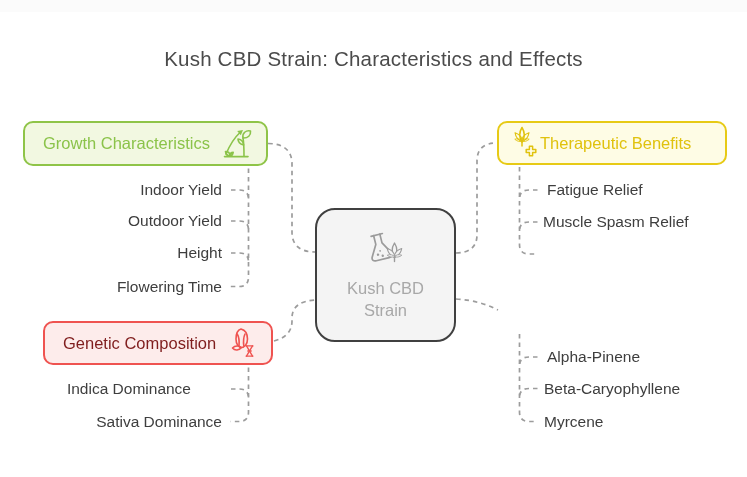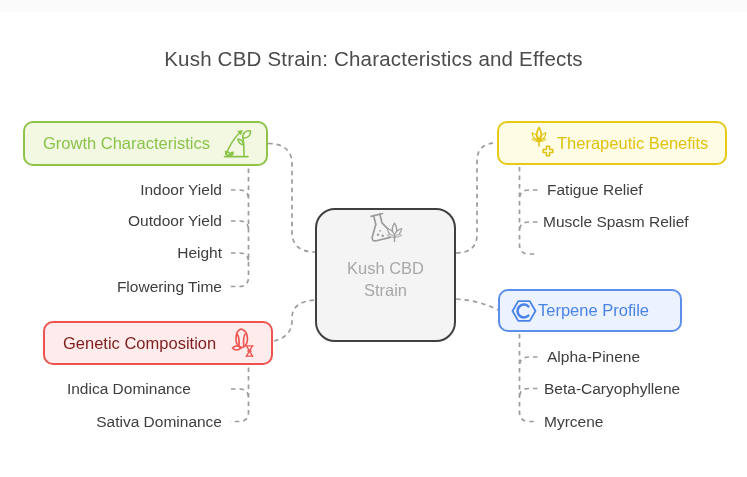--- a/index.html
+++ b/index.html
@@ -14,30 +14,30 @@
   }
   .connectors{position:absolute;top:0;left:0;}
   .connectors path{fill:none;stroke:#9c9c9c;stroke-width:1.7;stroke-dasharray:4.5 4;}
   .node-box{
     position:absolute;display:flex;align-items:center;box-sizing:border-box;
     border-radius:10px;border:2px solid;padding:0 12px;gap:0;
   }
   .node-box .lbl{font-size:16.5px;white-space:nowrap;}
   .box-growth{left:23px;top:121px;width:245px;height:45px;background:#f2f8e1;border-color:#8fc448;justify-content:space-between;padding-left:18px;}
   .box-growth .lbl{color:#8bc34a;}
-  .box-therapeutic{left:497px;top:121px;width:230px;height:44px;background:#fefce5;border-color:#e7ca15;padding-left:26px;}
+  .box-therapeutic{left:497px;top:121px;width:230px;height:44px;background:#fefce5;border-color:#e7ca15;padding-left:9px;}
   .box-therapeutic .lbl{color:#e0c20e;}
   .box-genetic{left:43px;top:321px;width:230px;height:44px;background:#fdeceb;border-color:#ef5350;justify-content:space-between;padding-left:18px;}
   .box-genetic .lbl{color:#7f1d1d;}
   .box-terpene{left:498px;top:289px;width:184px;height:43px;background:#ecf3fe;border-color:#5c8eec;padding-left:10px;}
   .box-terpene .lbl{color:#4a83ea;}
   .center-node{
     position:absolute;left:315px;top:208px;width:141px;height:134px;box-sizing:border-box;
     background:#f4f4f4;border:2px solid #404040;border-radius:20px;
-    display:flex;flex-direction:column;align-items:center;gap:5px;
+    display:flex;flex-direction:column;align-items:center;justify-content:center;gap:5px;
   }
   .center-node .clabel{
     font-size:16.5px;line-height:22px;color:#a8a8a8;text-align:center;white-space:nowrap;
   }
   .item{
     position:absolute;font-size:15.5px;color:#3e3e3e;white-space:nowrap;
     transform:translateY(-50%);
   }
   .item.r{text-align:right;}
   svg.icn{display:block;flex:0 0 auto;}
@@ -126,29 +126,20 @@
           <path d="M 0 1 L 0 5"></path>
         </g>
         <path d="M 5.4 3.2 L 8.6 3.2 L 8.6 6.4 L 11.8 6.4 L 11.8 9.6 L 8.6 9.6 L 8.6 12.8 L 5.4 12.8 L 5.4 9.6 L 2.2 9.6 L 2.2 6.4 L 5.4 6.4 Z" fill="#fefce5"></path>
       </g>
     </svg>
     <span class="lbl">Therapeutic Benefits</span>
   </div>
   <div class="item" style="left:547px;top:190px;">Fatigue Relief</div>
   <div class="item" style="left:543px;top:222px;">Muscle Spasm Relief</div>
 
-  <div class="node-box box-terpene">
-    <svg class="icn" width="28" height="28" viewBox="-14 -14 28 28">
-      <g fill="none" stroke="#4a83ea" stroke-linecap="round" stroke-linejoin="round">
-        <path d="M 11.5 0 L 5.75 9.9 L -5.75 9.9 L -11.5 0 L -5.75 -9.9 L 5.75 -9.9 Z" stroke-width="1.8"></path>
-        <path d="M 4.4 -4.6 A 6.4 6.4 0 1 0 4.4 4.6" stroke-width="2.5"></path>
-      </g>
-    </svg>
-    <span class="lbl">Terpene Profile</span>
-  </div>
   <div class="item" style="left:547px;top:357px;">Alpha-Pinene</div>
   <div class="item" style="left:544px;top:388.5px;">Beta-Caryophyllene</div>
   <div class="item" style="left:544px;top:421.5px;">Myrcene</div>
 
   <div class="center-node">
     <svg class="icn" width="46" height="42" viewBox="-23 -21 46 42">
       <g fill="none" stroke="#9b9b9b" stroke-width="1.7" stroke-linecap="round" stroke-linejoin="round">
         <g transform="translate(-6,-3) rotate(-14)">
           <path d="M -3.2 -13.5 L -3.2 -4.5 L -9.8 7 C -11.2 9.8 -9.4 11.5 -6.6 11.5 L 6.6 11.5 C 9.4 11.5 11.2 9.8 9.8 7 L 3.2 -4.5 L 3.2 -13.5"></path>
           <path d="M -5.8 -13.5 L 5.8 -13.5"></path>

